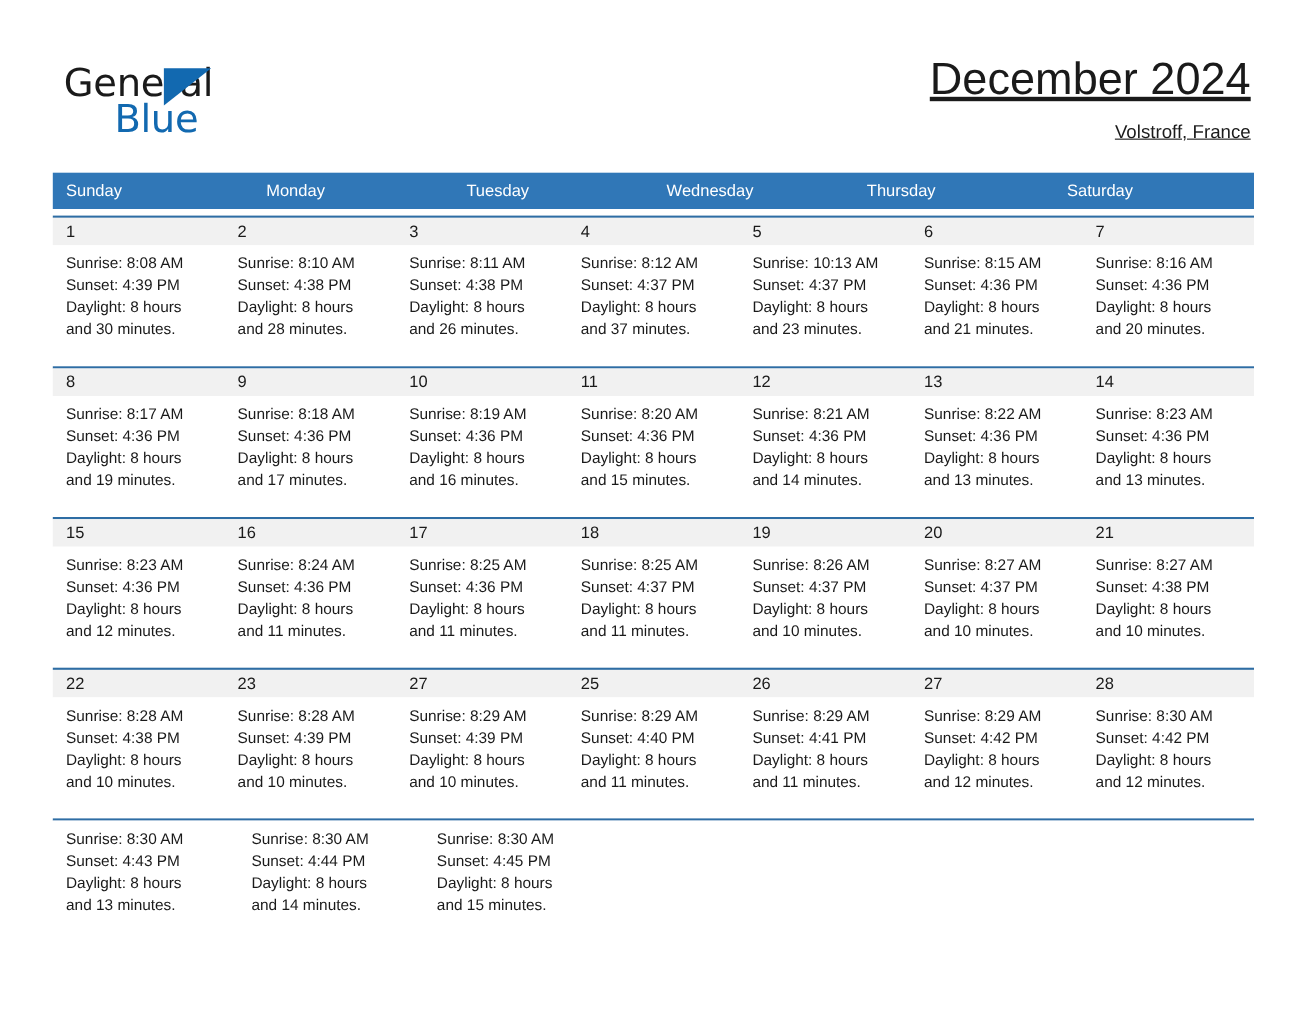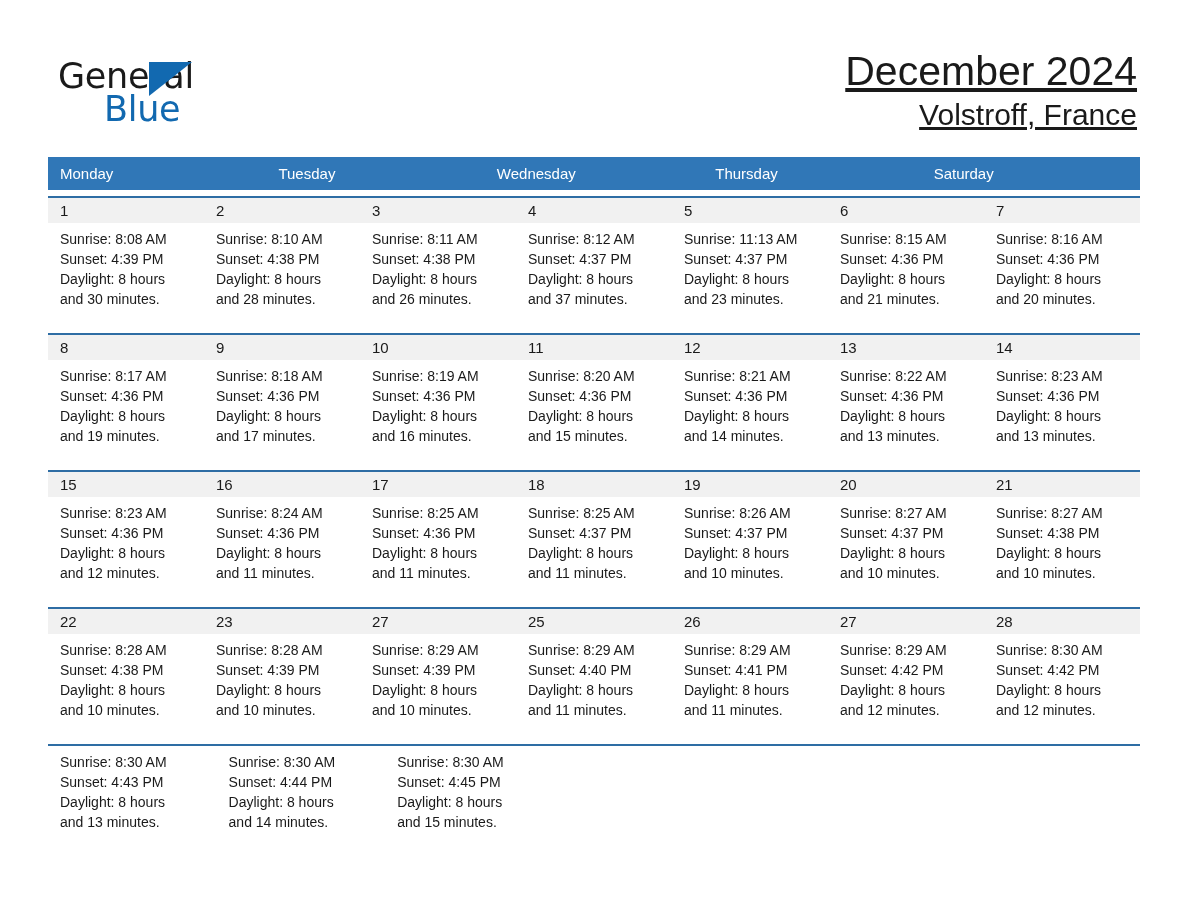--- a/index.html
+++ b/index.html
@@ -75,25 +75,25 @@
     text-decoration: underline;
   }
   .cal-title {
     font-size: 41px;
     font-weight: 400;
     color: #1a1a1a;
     line-height: 50px;
     white-space: nowrap;
   }
   .cal-subtitle {
-    font-size: 30px;
+    font-size: 17px;
     font-weight: 400;
     color: #1a1a1a;
     line-height: 32px;
-    margin-top: 3px;
+    margin-top: 8px;
     white-space: nowrap;
   }
 
   
   .calendar {
     position: absolute;
     left: 48px;
     top: 157px;
     width: 1092px;
   }
@@ -172,20 +172,21 @@
     <div class="title-block">
       <div class="cal-title">December 2024</div>
       <div class="cal-subtitle">Volstroff, France</div>
     </div>
 
   </div>
 
   <div class="calendar">
 
     <div class="weekday-row">
+      <div class="weekday">Sunday</div>
       <div class="weekday">Monday</div>
       <div class="weekday">Tuesday</div>
       <div class="weekday">Wednesday</div>
       <div class="weekday">Thursday</div>
       <div class="weekday">Saturday</div>
     </div>
 
     <div class="week">
       <div class="week-dates">
         <div class="date-cell">1</div>
@@ -215,21 +216,21 @@
           <div>Daylight: 8 hours</div>
           <div>and 26 minutes.</div>
         </div>
         <div class="info-cell">
           <div>Sunrise: 8:12 AM</div>
           <div>Sunset: 4:37 PM</div>
           <div>Daylight: 8 hours</div>
           <div>and 37 minutes.</div>
         </div>
         <div class="info-cell">
-          <div>Sunrise: 11:13 AM</div>
+          <div>Sunrise: 10:13 AM</div>
           <div>Sunset: 4:37 PM</div>
           <div>Daylight: 8 hours</div>
           <div>and 23 minutes.</div>
         </div>
         <div class="info-cell">
           <div>Sunrise: 8:15 AM</div>
           <div>Sunset: 4:36 PM</div>
           <div>Daylight: 8 hours</div>
           <div>and 21 minutes.</div>
         </div>

